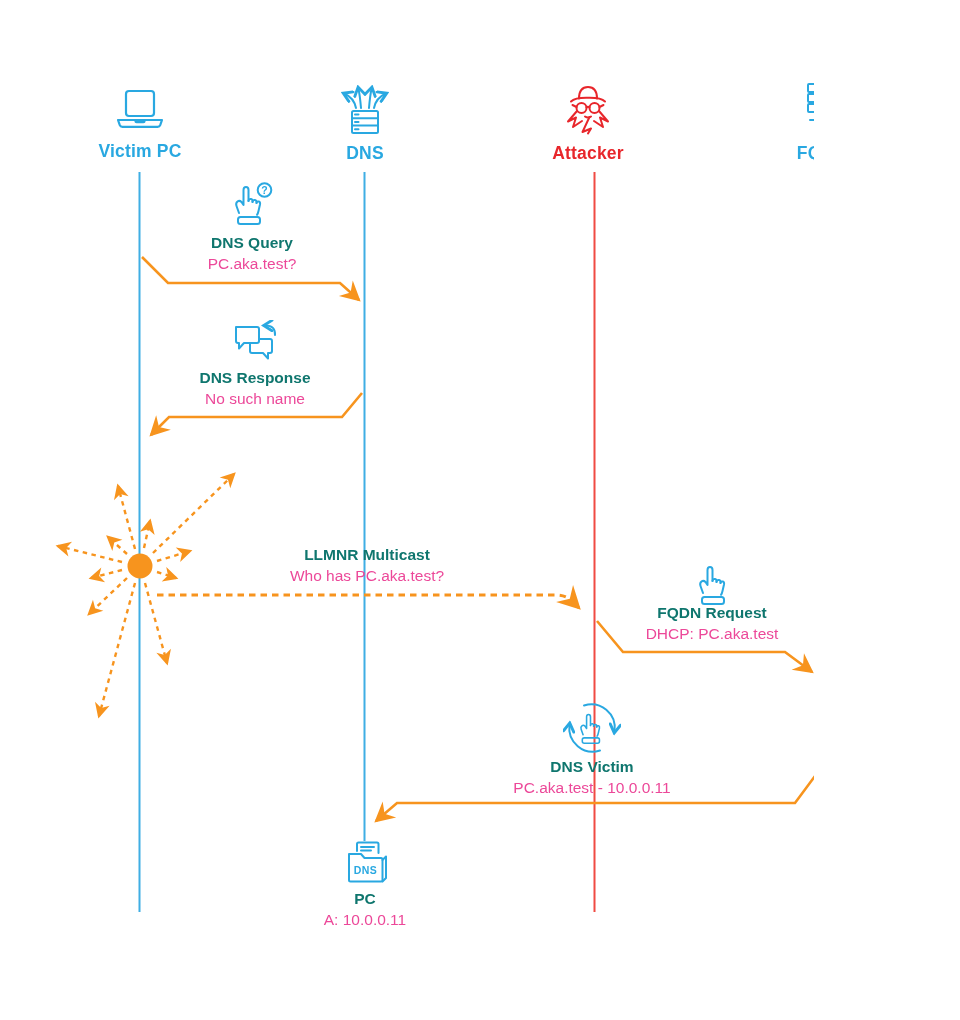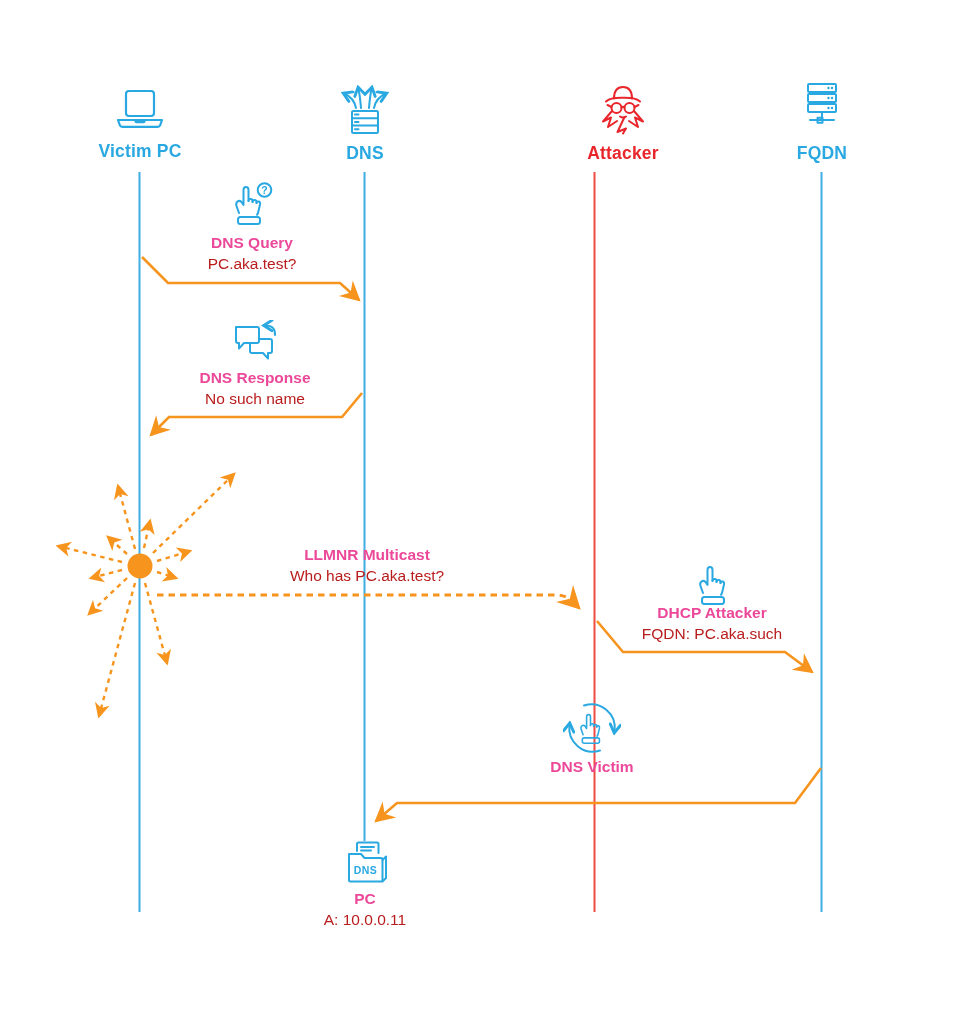--- a/index.html
+++ b/index.html
@@ -1,25 +1,25 @@
 <!DOCTYPE html>
 <html><head>
 <meta charset="utf-8">
 <style>
   html,body{margin:0;padding:0;background:#ffffff;}
   body{width:960px;height:1020px;font-family:"Liberation Sans",sans-serif;}
-  .canvas{position:relative;width:814px;height:1020px;background:#ffffff;overflow:hidden;padding-left:42px;}
+  .canvas{position:relative;width:814px;height:1020px;background:#ffffff;overflow:hidden;}
   .overlay{position:absolute;left:0;top:0;width:960px;height:1020px;pointer-events:none;}
   .actor{position:absolute;width:140px;display:flex;flex-direction:column;align-items:center;}
   .actor-label{font-weight:bold;font-size:17.5px;letter-spacing:.2px;margin-top:7px;}
   .blue{color:#29A8E1;}
   .red{color:#E8262B;}
   .msg{position:absolute;width:240px;text-align:center;}
-  .msg-title{font-weight:bold;font-size:15.5px;color:#ec4899;line-height:21px;}
-  .msg-sub{font-size:15.5px;color:#b91c1c;line-height:21px;}
+  .msg-title{font-weight:bold;font-size:15.5px;color:#0f766e;line-height:21px;}
+  .msg-sub{font-size:15.5px;color:#ec4899;line-height:21px;}
   .micon{position:absolute;}
   .logo{position:absolute;left:842px;top:951px;}
 </style>
 </head>
 <body>
 
 <div class="canvas">
 
   <svg class="overlay" width="960" height="1020" viewBox="0 0 960 1020">
     <defs>
@@ -76,21 +76,21 @@
       <path d="M14 38.3 H40 M14 45.6 H40"></path>
       <path d="M17 34.6 h3.5 M17 42 h3.5 M17 49.3 h3.5"></path>
       <path d="M23 28 Q22 16 20.5 9" marker-end="url(#mBl)"></path>
       <path d="M31 28 Q32 16 33.5 9" marker-end="url(#mBl)"></path>
       <path d="M18 28 Q16 18 7 14" marker-end="url(#mBl)"></path>
       <path d="M36 28 Q38 18 47 14" marker-end="url(#mBl)"></path>
     </svg>
     <div class="actor-label blue">DNS</div>
   </div>
 
-  <div class="actor" style="left:553px;top:80px;">
+  <div class="actor" style="left:518px;top:80px;">
     <svg width="54" height="56" viewBox="0 0 54 56" fill="none" stroke="#E8262B" stroke-width="2" stroke-linecap="round" stroke-linejoin="round">
       <path d="M18 18.5 Q18 7 27 7 Q36 7 36 18.5"></path>
       <path d="M10 21.5 Q14 17.5 27 17.8 Q40 17.5 44 21.5"></path>
       <circle cx="20.5" cy="28" r="5"></circle>
       <circle cx="33.5" cy="28" r="5"></circle>
       <path d="M25.5 27.3 Q27 26.3 28.5 27.3"></path>
       <path d="M15.5 27 L11.5 25"></path>
       <path d="M38.5 27 L42.5 25"></path>
       <path d="M24 36.5 Q27 38.5 30 36.5"></path>
       <path d="M16 31 L7 41.5 L15 37.5 L12 47 L21 41"></path>
@@ -165,26 +165,27 @@
     <div class="msg-title">DNS Response</div>
     <div class="msg-sub">No such name</div>
   </div>
 
   <div class="msg" style="left:247px;top:544px;">
     <div class="msg-title">LLMNR Multicast</div>
     <div class="msg-sub">Who has PC.aka.test?</div>
   </div>
 
   <div class="msg" style="left:592px;top:602px;">
-    <div class="msg-title">DHCP Attacker</div>
-    <div class="msg-sub">FQDN: PC.aka.such</div>
+    <div class="msg-title">FQDN Request</div>
+    <div class="msg-sub">DHCP: PC.aka.test</div>
   </div>
 
   <div class="msg" style="left:472px;top:756px;">
     <div class="msg-title">DNS Victim</div>
+    <div class="msg-sub">PC.aka.test - 10.0.0.11</div>
   </div>
 
   <div class="msg" style="left:245px;top:888px;">
     <div class="msg-title">PC</div>
     <div class="msg-sub">A: 10.0.0.11</div>
   </div>
 
 
 </div>
 

